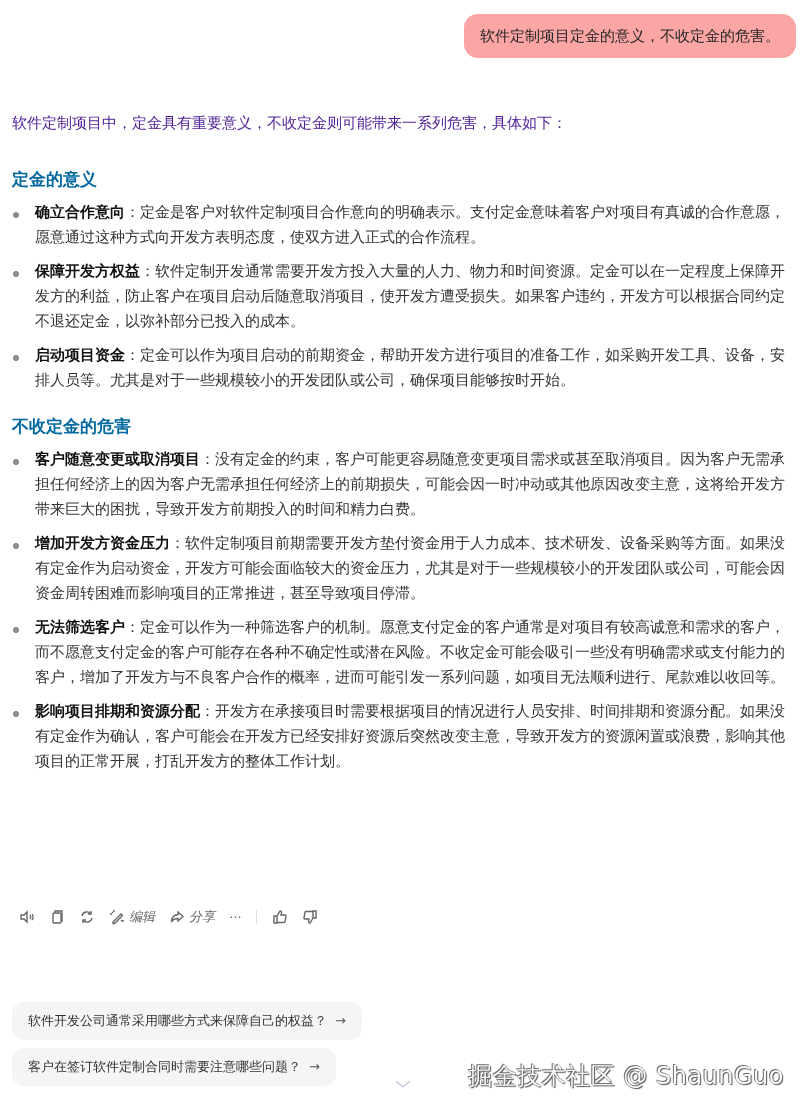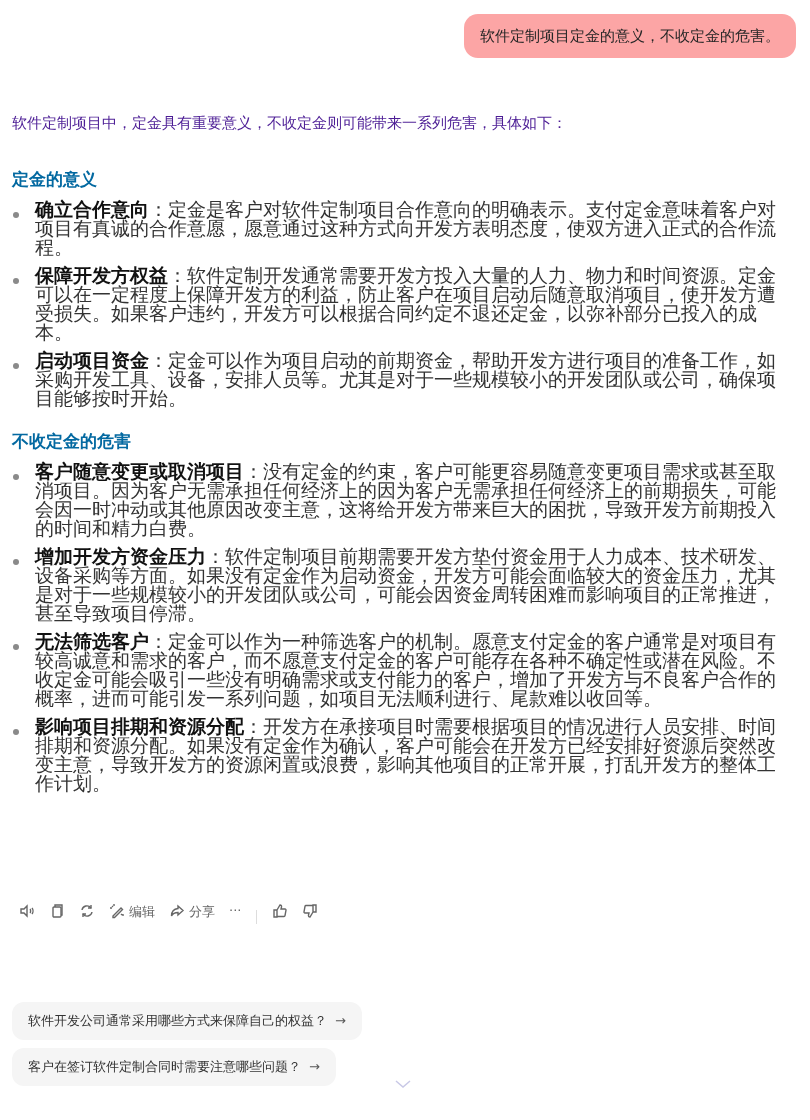--- a/index.html
+++ b/index.html
@@ -23,38 +23,38 @@
   .answer { position: absolute; left: 12px; top: 110px; width: 780px; }
   .intro { font-size: 15px; color: #4c1d95; line-height: 26px; }
   .section-title {
     font-size: 17px; font-weight: bold; color: #0369a1; line-height: 26px;
   }
   .sec1-title { margin-top: 30px; }
   .sec2-title { margin-top: 20px; }
   ul.points { list-style: none; margin-top: 8px; }
   ul.points li {
     position: relative; padding-left: 23px;
-    font-size: 19px; line-height: 19px; color: #333;
+    font-size: 15px; line-height: 25px; color: #333;
     margin-bottom: 9px;
   }
   ul.points li::before {
     content: ""; position: absolute; left: 1px; top: 12px;
     width: 6px; height: 6px; border-radius: 50%; background: #8a8a8a;
   }
   .pt-title { font-weight: bold; color: #111; }
   .pt-sep { color: #333; }
 
   
   .actions {
     position: absolute; left: 12px; top: 903px; height: 28px;
     display: flex; align-items: center; gap: 0; color: #666;
   }
   .act {
-    display: flex; align-items: flex-start; gap: 4px;
-    height: 28px; padding: 0 7px; font-size: 13px; color: #666; cursor: pointer;
+    display: flex; align-items: center; gap: 4px;
+    height: 28px; padding: 0 7px; font-size: 13px; color: #666; cursor: pointer; font-style: italic;
   }
   .act svg { width: 16px; height: 16px; stroke: #666; fill: none; stroke-width: 1.4; }
   .act-divider { width: 1px; height: 14px; background: #ddd; margin: 0 8px; }
 
   
   .suggest {
     position: absolute; left: 12px;
     background: #f5f5f5; border-radius: 12px;
     padding: 0 16px; height: 38px; line-height: 38px;
     font-size: 13px; color: #333; white-space: nowrap; cursor: pointer;
@@ -161,13 +161,14 @@
   <div class="suggest s3">
     <span>客户在签订软件定制合同时需要注意哪些问题？</span><span class="arrow">→</span>
   </div>
 
   <div class="scroll-down">
     <svg viewBox="0 0 22 14">
         <path d="M4 4l7 6 7-6"></path>
       </svg>
   </div>
 
+  <div class="watermark">掘金技术社区 @ ShaunGuo</div>
 </div>
 
 </body></html>

